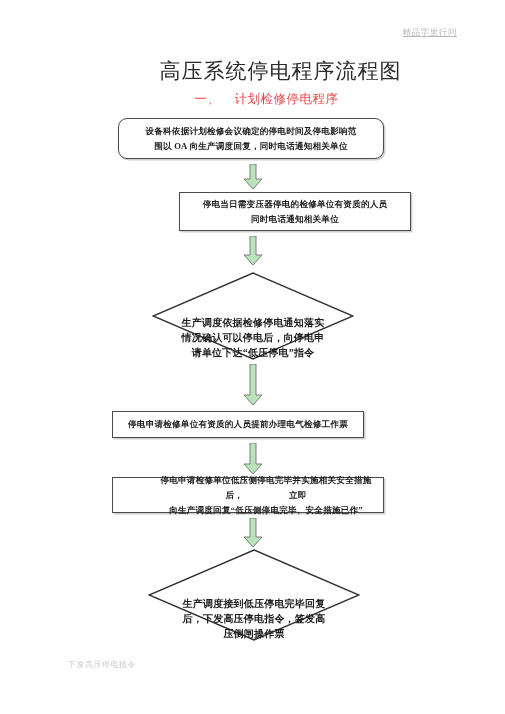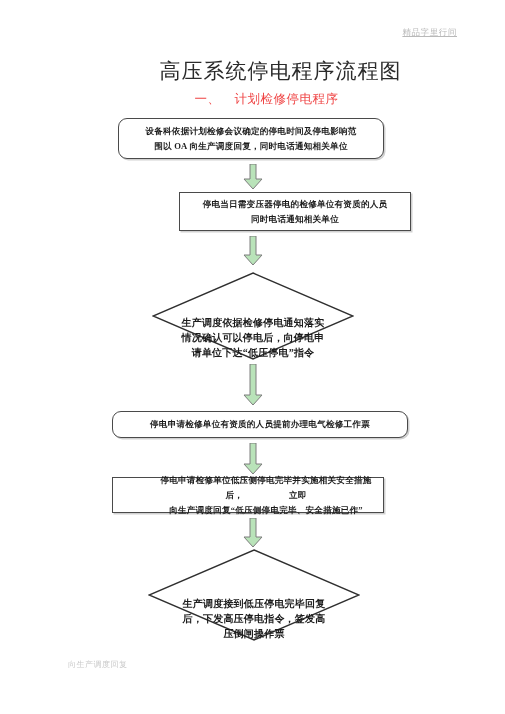--- a/index.html
+++ b/index.html
@@ -201,21 +201,21 @@
         </div>
       </div>
     </div>
 
     <div class="arrow" style="left:243px; top:364px;">
       <svg width="20" height="42" viewBox="0 0 20 42">
         <polygon points="7,0 13,0 13,31 19,31 10,41 1,31 7,31" fill="#b9e3b9" stroke="#7d7d7d" stroke-width="1"></polygon>
       </svg>
     </div>
 
-    <div class="node box" style="left:112px; top:411px; width:296px; height:27px;border-radius:9px;">
+    <div class="node box" style="left:112px; top:411px; width:252px; height:27px;">
       <div class="txt">
         <span>停电申请检修单位有资质的人员提前办理电气检修工作票</span>
       </div>
     </div>
 
     <div class="arrow" style="left:243px; top:443px;">
       <svg width="20" height="32" viewBox="0 0 20 32">
         <polygon points="7,0 13,0 13,21 19,21 10,31 1,21 7,21" fill="#b9e3b9" stroke="#7d7d7d" stroke-width="1"></polygon>
       </svg>
     </div>
@@ -243,15 +243,15 @@
         <div class="txt">
           <span>生产调度接到低压停电完毕回复</span><br>
           <span>后，下发高压停电指令，签发高</span><br>
           <span>压倒闸操作票</span>
         </div>
       </div>
     </div>
 
   </div>
 
-  <div class="footer-watermark">向生产调度回复</div>
+  <div class="footer-watermark">下发高压停电指令</div>
 
 </div>
 
 </body></html>

